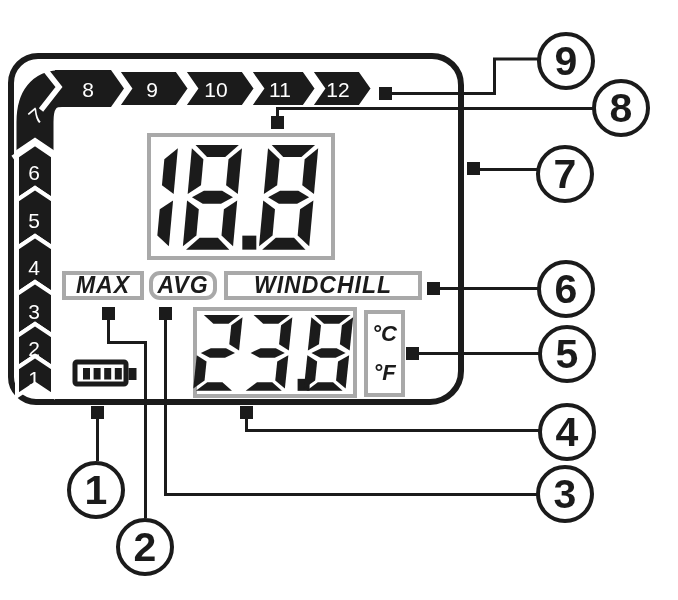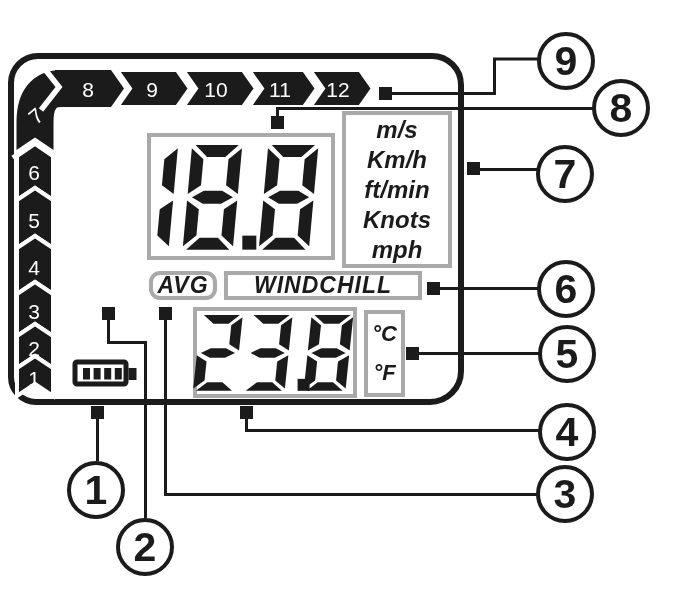--- a/index.html
+++ b/index.html
@@ -47,28 +47,22 @@
 </style>
 </head>
 <body>
 
 <div class="stage">
 
   <div class="device"></div>
 
   <div class="box wind-box"></div>
 
-  <div class="box units-box">
-    <div>m/s</div>
-    <div>Km/h</div>
-    <div>ft/min</div>
-    <div>Knots</div>
-    <div>mph</div>
-  </div>
-
+
+  <div class="box mode-box max-box">MAX</div>
   <div class="box mode-box avg-box">AVG</div>
   <div class="box mode-box windchill-box">WINDCHILL</div>
 
   <div class="box temp-box"></div>
 
   <div class="box tempunit-box">
     <div>°C</div>
     <div>°F</div>
   </div>
 

